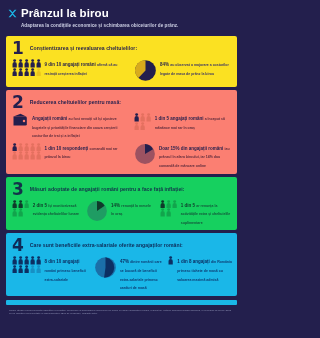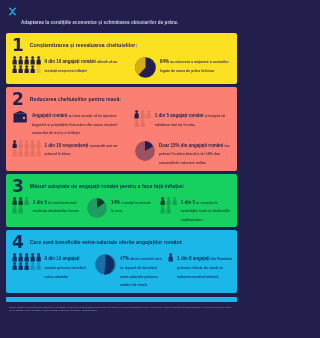--- a/index.html
+++ b/index.html
@@ -79,20 +79,21 @@
 
 <div class="page">
 
   <div class="header">
     <div class="title-row">
       <span class="logo-mark">
         <svg viewBox="0 0 10 10" width="9" height="9">
           <path d="M0.6 0.8 L4.4 4.9 L0.6 9.1 L2.6 9.1 L5.0 6.3 L7.4 9.1 L9.4 9.1 L5.6 4.9 L9.4 0.8 L7.4 0.8 L5.0 3.6 L2.6 0.8 Z" fill="#1ab7e8"></path>
         </svg>
       </span>
+      <span class="app-title">Prânzul la birou</span>
     </div>
     <div class="subtitle">Adaptarea la condițiile economice și schimbarea obiceiurilor de prânz.</div>
   </div>
 
   <div class="panel p1">
     <div class="panel-head">
       <span class="numeral">1</span>
       <span class="panel-title">Conștientizarea și reevaluarea cheltuielilor:</span>
     </div>
     <div class="stats" style="gap:12px;">

